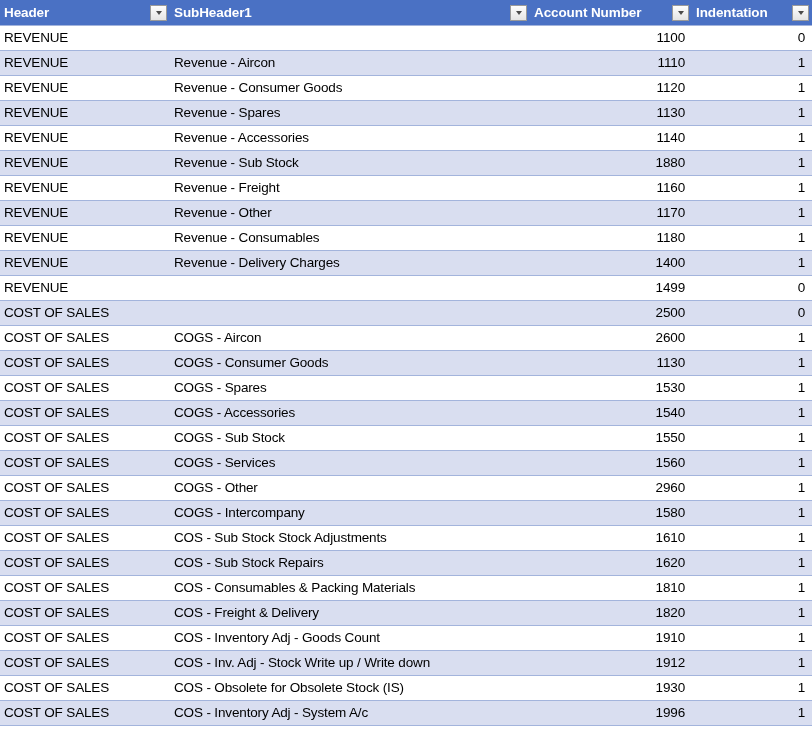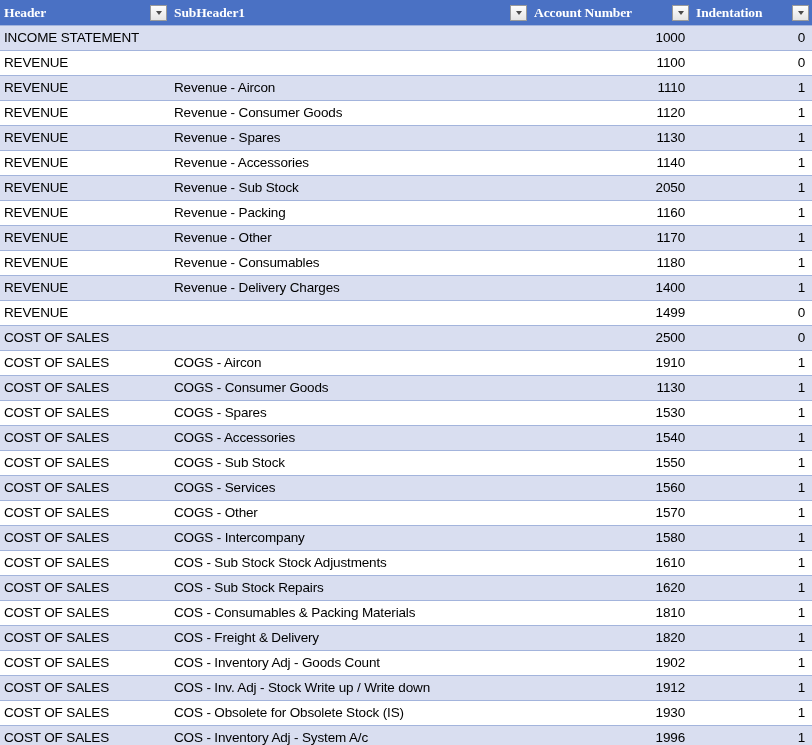--- a/index.html
+++ b/index.html
@@ -33,21 +33,20 @@
     color: #ffffff;
     font-size: 13.5px;
     font-weight: bold;
     text-align: left;
     vertical-align: middle;
     border: none;
     box-sizing: border-box;
     position: relative;
     white-space: nowrap;
     overflow: hidden;
-    font-family: Liberation Serif, serif;
   }
   .hd-inner {
     display: flex;
     align-items: center;
     justify-content: space-between;
     height: 25px;
     padding-left: 4px;
     padding-right: 3px;
     box-sizing: border-box;
   }
@@ -140,26 +139,20 @@
         <div class="hd-inner">
           <span class="hd-label">Indentation</span>
           <span class="filter-btn">
             <span class="caret"></span>
           </span>
         </div>
       </th>
     </tr>
   </thead>
   <tbody id="grid-body">
-      <tr class="band">
-        <td>INCOME STATEMENT</td>
-        <td></td>
-        <td class="num">1000</td>
-        <td class="num-ind">0</td>
-      </tr>
       <tr class="plain">
         <td>REVENUE</td>
         <td></td>
         <td class="num">1100</td>
         <td class="num-ind">0</td>
       </tr>
       <tr class="band">
         <td>REVENUE</td>
         <td>Revenue - Aircon</td>
         <td class="num">1110</td>
@@ -179,26 +172,26 @@
       </tr>
       <tr class="plain">
         <td>REVENUE</td>
         <td>Revenue - Accessories</td>
         <td class="num">1140</td>
         <td class="num-ind">1</td>
       </tr>
       <tr class="band">
         <td>REVENUE</td>
         <td>Revenue - Sub Stock</td>
-        <td class="num">2050</td>
-        <td class="num-ind">1</td>
-      </tr>
-      <tr class="plain">
-        <td>REVENUE</td>
-        <td>Revenue - Packing</td>
+        <td class="num">1880</td>
+        <td class="num-ind">1</td>
+      </tr>
+      <tr class="plain">
+        <td>REVENUE</td>
+        <td>Revenue - Freight</td>
         <td class="num">1160</td>
         <td class="num-ind">1</td>
       </tr>
       <tr class="band">
         <td>REVENUE</td>
         <td>Revenue - Other</td>
         <td class="num">1170</td>
         <td class="num-ind">1</td>
       </tr>
       <tr class="plain">
@@ -221,21 +214,21 @@
       </tr>
       <tr class="band">
         <td>COST OF SALES</td>
         <td></td>
         <td class="num">2500</td>
         <td class="num-ind">0</td>
       </tr>
       <tr class="plain">
         <td>COST OF SALES</td>
         <td>COGS - Aircon</td>
-        <td class="num">1910</td>
+        <td class="num">2600</td>
         <td class="num-ind">1</td>
       </tr>
       <tr class="band">
         <td>COST OF SALES</td>
         <td>COGS - Consumer Goods</td>
         <td class="num">1130</td>
         <td class="num-ind">1</td>
       </tr>
       <tr class="plain">
         <td>COST OF SALES</td>
@@ -257,21 +250,21 @@
       </tr>
       <tr class="band">
         <td>COST OF SALES</td>
         <td>COGS - Services</td>
         <td class="num">1560</td>
         <td class="num-ind">1</td>
       </tr>
       <tr class="plain">
         <td>COST OF SALES</td>
         <td>COGS - Other</td>
-        <td class="num">1570</td>
+        <td class="num">2960</td>
         <td class="num-ind">1</td>
       </tr>
       <tr class="band">
         <td>COST OF SALES</td>
         <td>COGS - Intercompany</td>
         <td class="num">1580</td>
         <td class="num-ind">1</td>
       </tr>
       <tr class="plain">
         <td>COST OF SALES</td>
@@ -293,21 +286,21 @@
       </tr>
       <tr class="band">
         <td>COST OF SALES</td>
         <td>COS - Freight &amp; Delivery</td>
         <td class="num">1820</td>
         <td class="num-ind">1</td>
       </tr>
       <tr class="plain">
         <td>COST OF SALES</td>
         <td>COS - Inventory Adj - Goods Count</td>
-        <td class="num">1902</td>
+        <td class="num">1910</td>
         <td class="num-ind">1</td>
       </tr>
       <tr class="band">
         <td>COST OF SALES</td>
         <td>COS - Inv. Adj - Stock Write up / Write down</td>
         <td class="num">1912</td>
         <td class="num-ind">1</td>
       </tr>
       <tr class="plain">
         <td>COST OF SALES</td>

